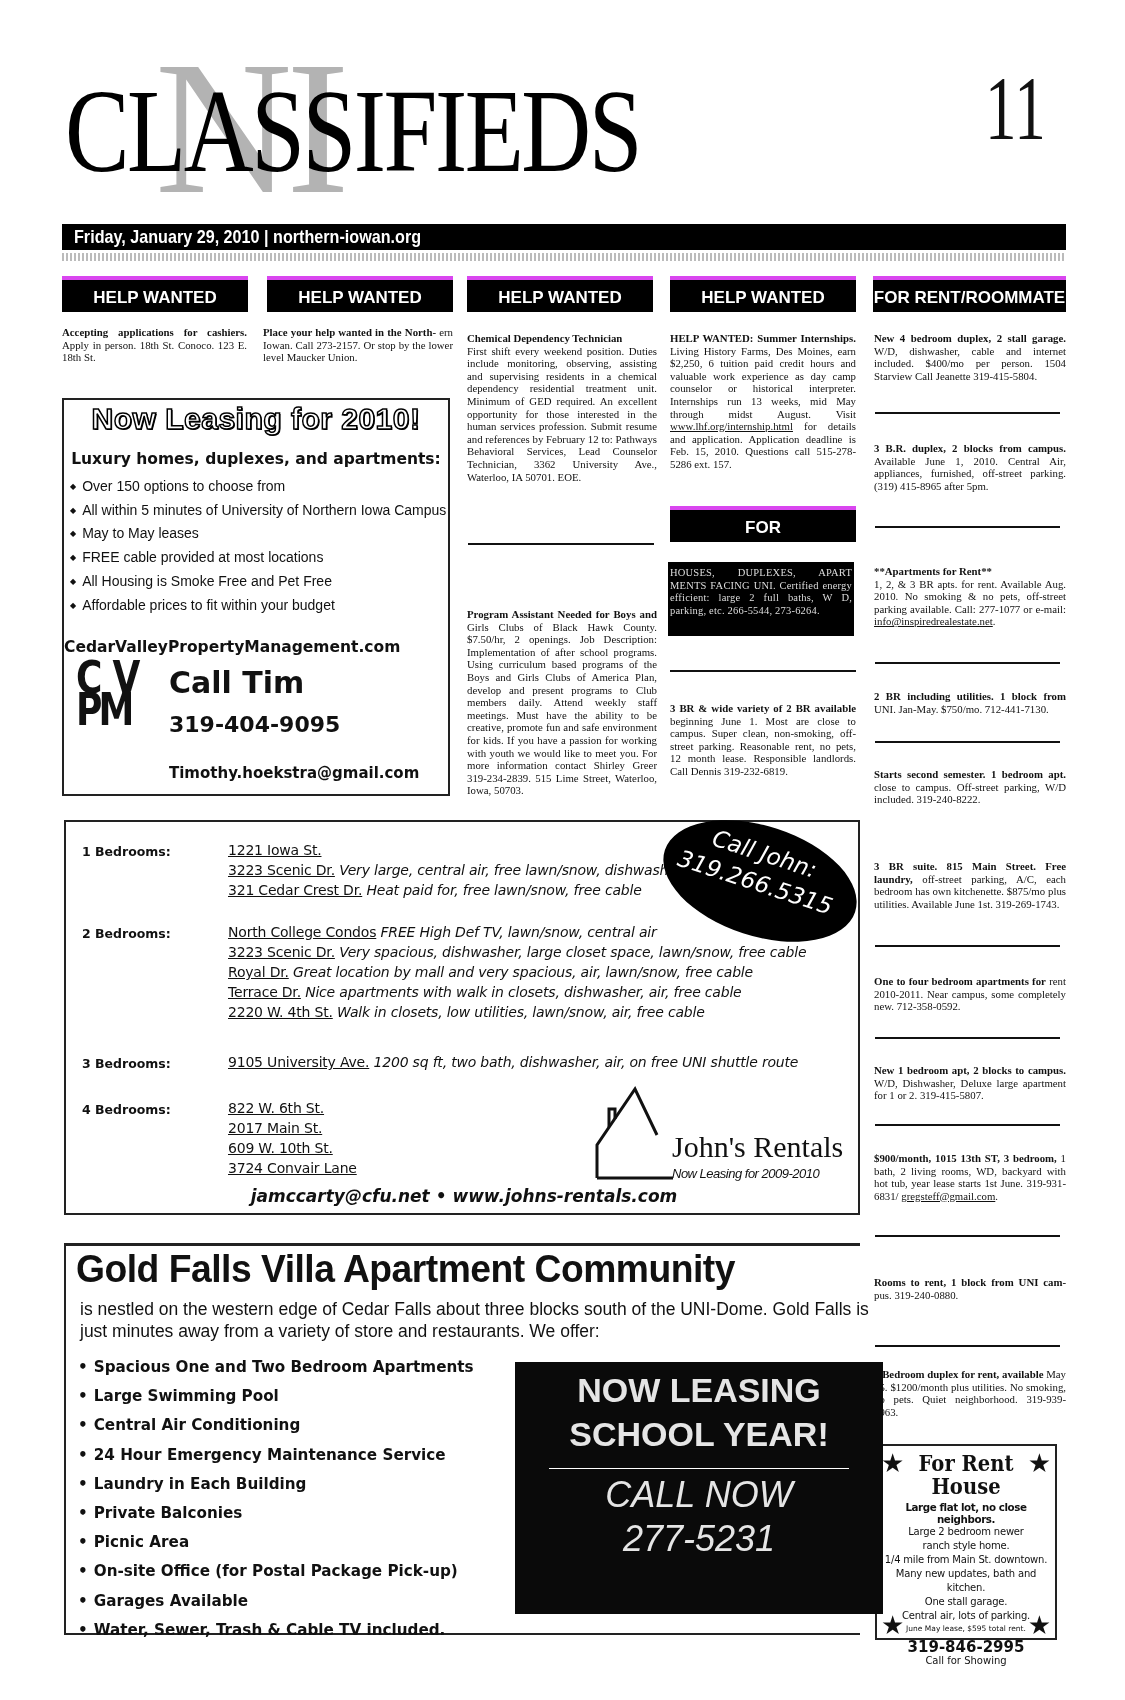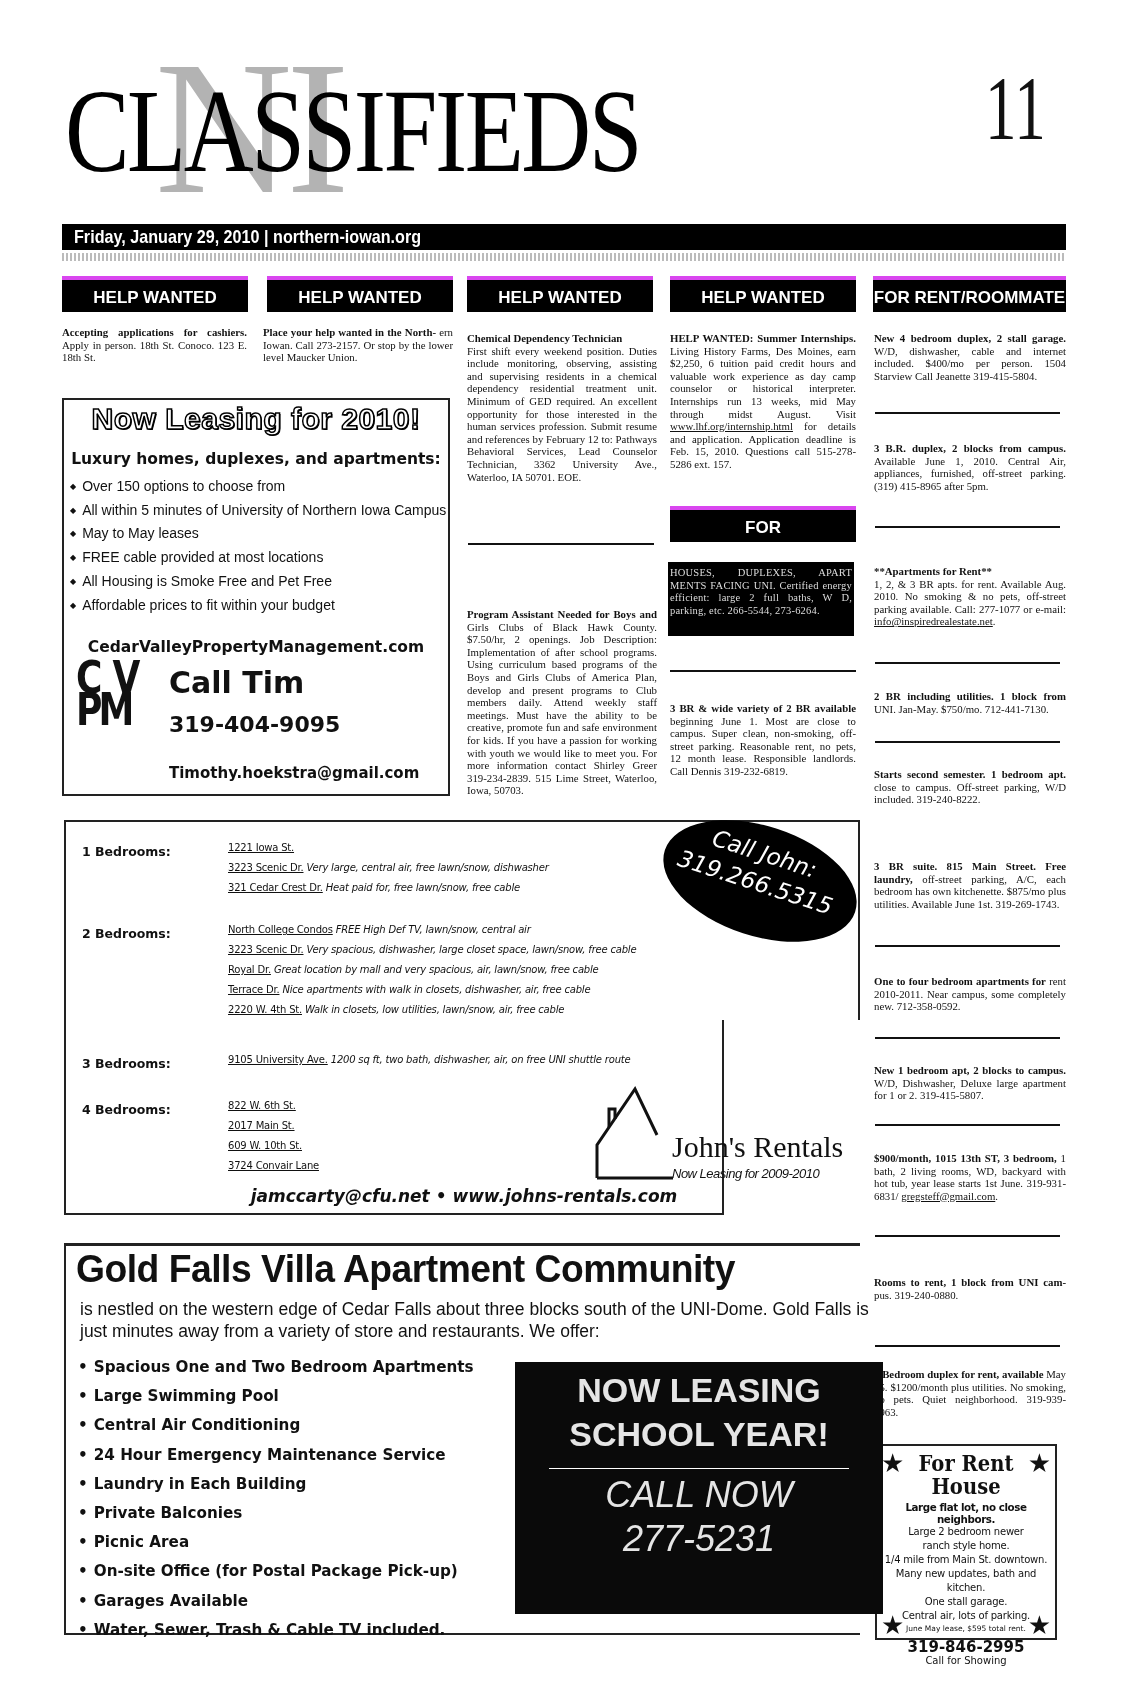--- a/index.html
+++ b/index.html
@@ -19,35 +19,35 @@
   .ad b { font-weight: bold; }
   .ad u { text-decoration: underline; }
   .rule { position: absolute; height: 2px; background: #111; }
 
   
   .cvpm { position: absolute; left: 62px; top: 398px; width: 388px; height: 398px; border: 2px solid #222; }
   .cvpm .headline { text-align: center; margin-top: 2px; font-family: "Liberation Sans", sans-serif; font-weight: bold; font-size: 30px; color: #fff; -webkit-text-stroke: 1.5px #000; text-shadow: 1px 1px 0 #000; letter-spacing: .5px; }
   .cvpm .sub { text-align: center; font-family: "DejaVu Sans", sans-serif; font-weight: bold; font-size: 15.5px; margin-top: 14px; }
   .cvpm ul { list-style: none; margin: 8px 0 0 6px; font-family: "Liberation Sans", sans-serif; font-size: 14px; line-height: 21.7px; }
   .cvpm ul li::before { content: "\25C6"; font-size: 8px; position: relative; top: -2px; margin-right: 6px; }
-  .cvpm .site { text-align: center; font-family: "DejaVu Sans", sans-serif; font-weight: bold; font-size: 15.5px; margin-top: 20px; }
+  .cvpm .site { font-family: "DejaVu Sans", sans-serif; font-weight: bold; font-size: 15.5px; margin-top: 20px; }
   .cvpm .logo { position: absolute; left: 12px; top: 268px; font-family: "DejaVu Sans", sans-serif; font-weight: bold; font-size: 36px; line-height: 26px; transform: scaleY(1.25); }
   .cvpm .calltim { position: absolute; left: 105px; top: 265px; font-family: "DejaVu Sans", sans-serif; font-weight: bold; font-size: 30px; }
   .cvpm .phone { position: absolute; left: 105px; top: 312px; font-family: "DejaVu Sans", sans-serif; font-weight: bold; font-size: 22px; }
   .cvpm .email { position: absolute; left: 105px; top: 364px; font-family: "DejaVu Sans", sans-serif; font-weight: bold; font-size: 15px; }
 
   
   .blackad { position: absolute; left: 668px; top: 562px; width: 186px; height: 74px; background: #000; color: #ddd; font-size: 10.5px; line-height: 12.5px; padding: 5px 2px; text-align: justify; letter-spacing: .2px; }
   .blackad .caps { display: block; text-align-last: justify; }
 
   
   .johns { position: absolute; left: 64px; top: 820px; width: 796px; height: 200px; border: 2px solid #222; border-bottom: none; }
-  .johns2 { position: absolute; left: 64px; top: 1020px; width: 660px; height: 195px; border: 2px solid #222; border-top: none; }
+  .johns2 { position: absolute; left: 64px; top: 1020px; width: 796px; height: 195px; border: 2px solid #222; border-top: none; }
   .jlabel { position: absolute; left: 16px; font-family: "DejaVu Sans", sans-serif; font-weight: bold; font-size: 12.5px; }
-  .jline { position: absolute; left: 162px; font-family: "DejaVu Sans", sans-serif; font-size: 10px; white-space: nowrap; letter-spacing: -.2px; }
+  .jline { position: absolute; left: 162px; font-family: "DejaVu Sans", sans-serif; font-size: 14px; white-space: nowrap; letter-spacing: -.2px; }
   .jline u { text-decoration: underline; }
   .jline i { font-style: italic; }
   .oval { position: absolute; left: 660px; top: 826px; width: 200px; height: 110px; background: #000; border-radius: 50%; transform: rotate(18deg); }
   .oval-text { position: absolute; left: 675px; top: 838px; width: 170px; color: #fff; font-family: "DejaVu Sans", sans-serif; font-style: italic; font-size: 23px; line-height: 30px; text-align: center; transform: rotate(18deg); }
   .house { position: absolute; left: 595px; top: 1085px; }
   .jr-name { position: absolute; left: 672px; top: 1130px; font-family: "Liberation Serif", serif; font-size: 30px; text-align: right; }
   .jr-sub { position: absolute; left: 672px; top: 1166px; font-family: "Liberation Sans", sans-serif; font-style: italic; font-size: 13px; letter-spacing: -.5px; }
   .jr-foot { position: absolute; left: 0; width: 796px; top: 1188px; text-align: center; font-family: "DejaVu Sans", sans-serif; font-weight: bold; font-style: italic; font-size: 17px; }
 
   

